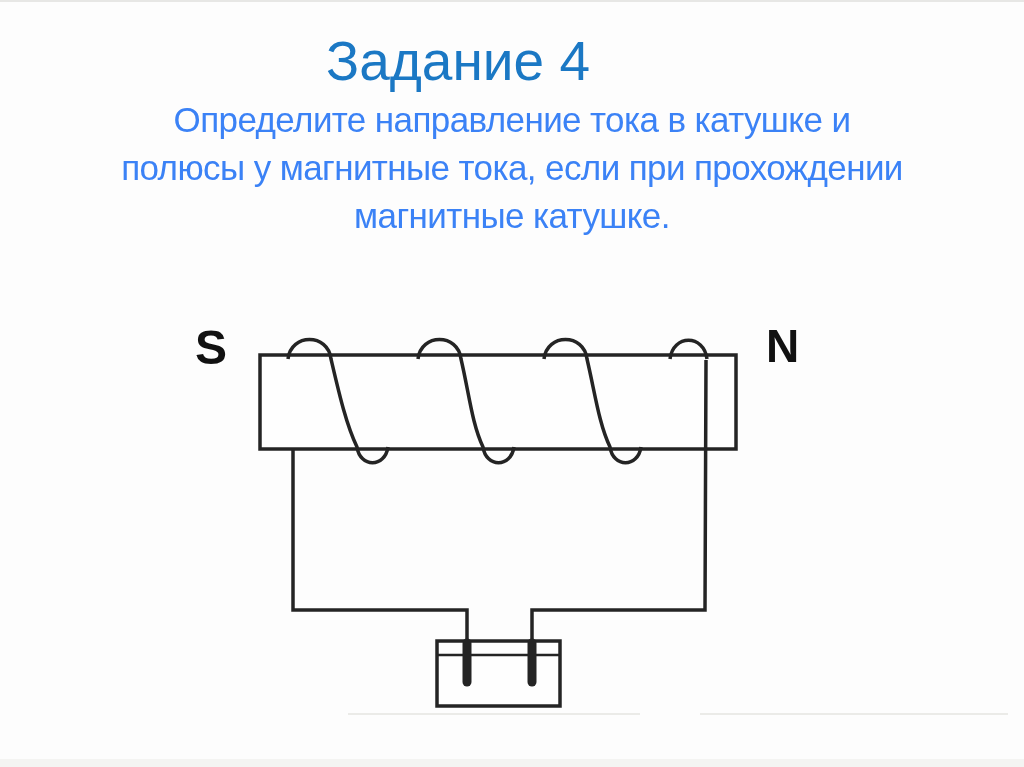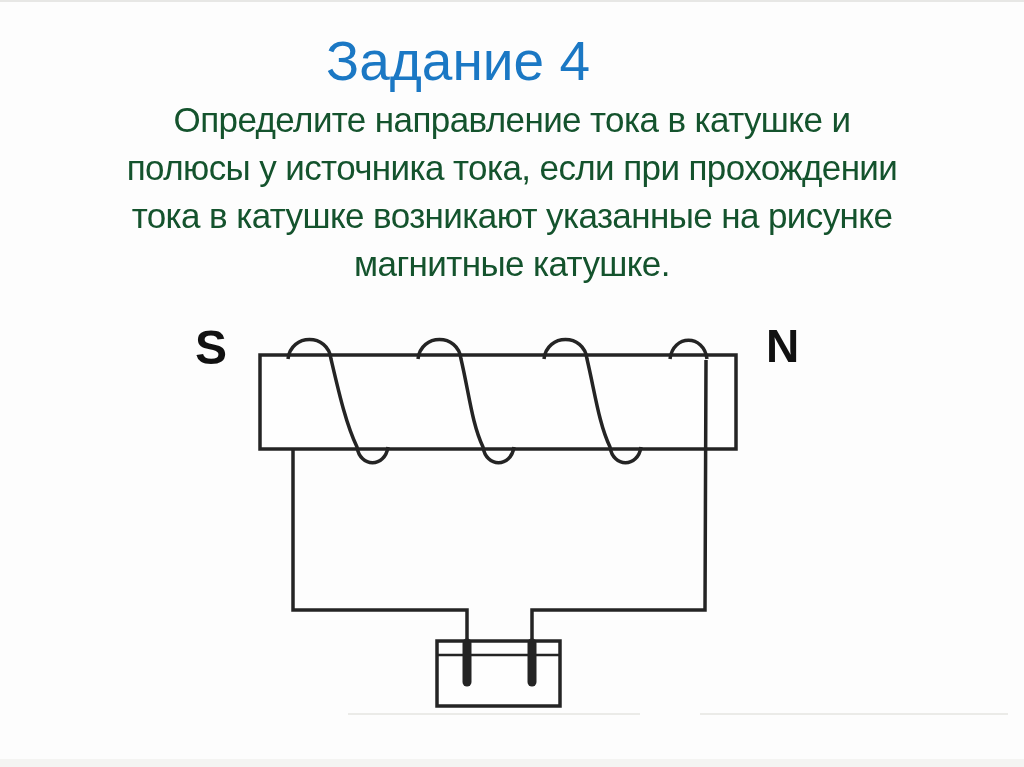--- a/index.html
+++ b/index.html
@@ -42,21 +42,21 @@
     font-weight: 400;
     line-height: 1.2;
     color: #1b78c4;
   }
   .question {
     position: absolute;
     top: 96px;
     left: 32px;
     width: 960px;
     text-align: center;
-    color: #14532d;
+    color: #3b82f6;
   }
   .question-line {
     font-size: 35px;
     line-height: 48px;
     letter-spacing: -0.6px;
     white-space: nowrap;
   }
   .pole {
     position: absolute;
     font-weight: 700;
@@ -82,22 +82,21 @@
 <body>
 
 <div class="slide">
 
   <div class="top-edge"></div>
 
   <h1 class="title">Задание 4</h1>
 
   <div class="question">
     <div class="question-line">Определите направление тока в катушке и</div>
-    <div class="question-line">полюсы у источника тока, если при прохождении</div>
-    <div class="question-line">тока в катушке возникают указанные на рисунке</div>
+    <div class="question-line">полюсы у магнитные тока, если при прохождении</div>
     <div class="question-line">магнитные катушке.</div>
   </div>
 
   <div class="pole pole-s">S</div>
 
   <div class="pole pole-n">N</div>
 
   <svg class="diagram" width="1024" height="767" viewBox="0 0 1024 767">
     <g stroke="#242424" fill="none" stroke-width="3.5">
 

